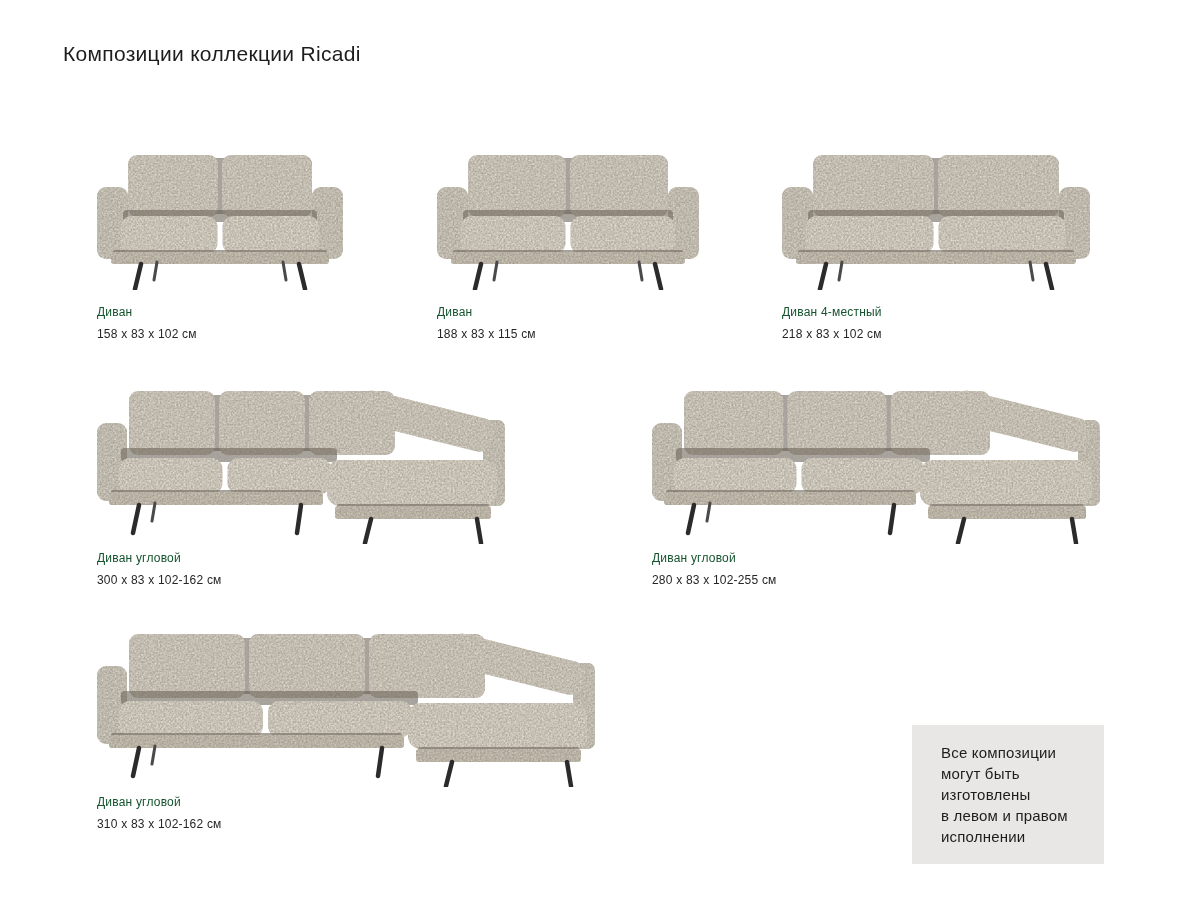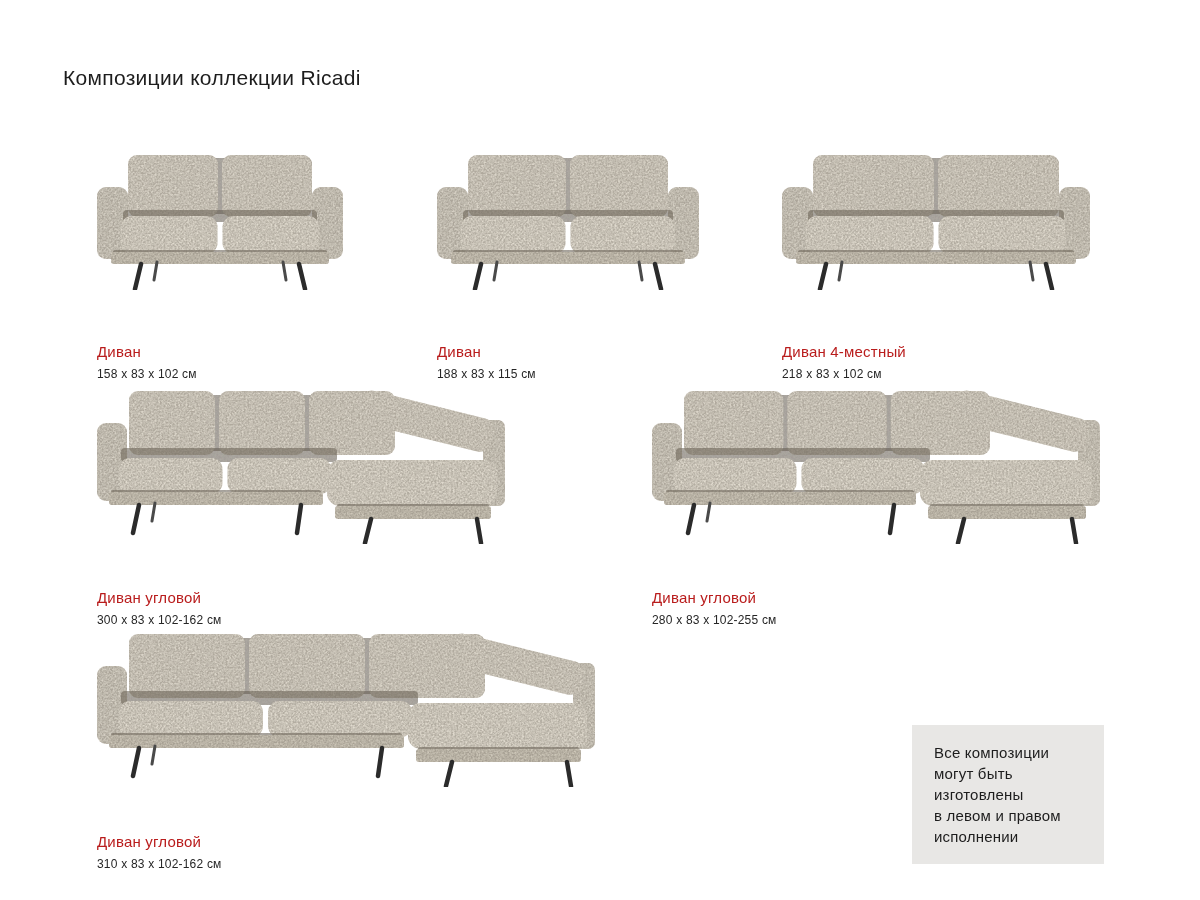--- a/index.html
+++ b/index.html
@@ -2,35 +2,35 @@
 <html><head>
 <meta charset="utf-8">
 <style>
   * { margin: 0; padding: 0; box-sizing: border-box; }
   html, body { width: 1200px; height: 900px; background: #ffffff;
     font-family: "Liberation Sans", "DejaVu Sans", sans-serif; color: #1c1c1c; }
   .page { position: relative; width: 1200px; height: 900px; background: #ffffff; overflow: hidden; }
 
   .page-title {
     position: absolute; left: 63px; top: 42px;
-    font-size: 21px; font-weight: 500; letter-spacing: 0.3px; color: #1d1d1d; margin-top: 24px;
+    font-size: 21px; font-weight: 500; letter-spacing: 0.3px; color: #1d1d1d;
   }
 
   .card { position: absolute; }
   .sofa-wrap { display: block; line-height: 0; }
   .label { position: absolute; }
-  .prod-name { font-size: 15px; font-weight: 500; line-height: 22px; color: #b91c1c; letter-spacing: 0.2px; margin-top: 40px; }
+  .prod-name { font-size: 12px; font-weight: 500; line-height: 22px; color: #14532d; letter-spacing: 0.2px; }
   .prod-dims { font-size: 12px; font-weight: 400; line-height: 22px; color: #262626; letter-spacing: 0.2px; }
 
   .note-box {
     position: absolute; left: 912px; top: 725px; width: 192px; min-height: 96px;
     background: #e8e7e5; padding: 17px 12px 17px 22px;
   }
   .note-text { font-size: 15px; font-weight: 500; line-height: 21px; color: #1d1d1d;
-    white-space: pre-line; letter-spacing: 0.2px; }
+    white-space: pre-line; letter-spacing: 0.2px; margin-left: 7px; }
 </style>
 </head>
 <body>
 
 <div class="page">
 
   <h1 class="page-title">Композиции коллекции Ricadi</h1>
 
   <div class="card" style="left:95px; top:140px;">
     <div class="sofa-wrap"><svg width="250" height="150" viewBox="0 0 250 150" xmlns="http://www.w3.org/2000/svg">

